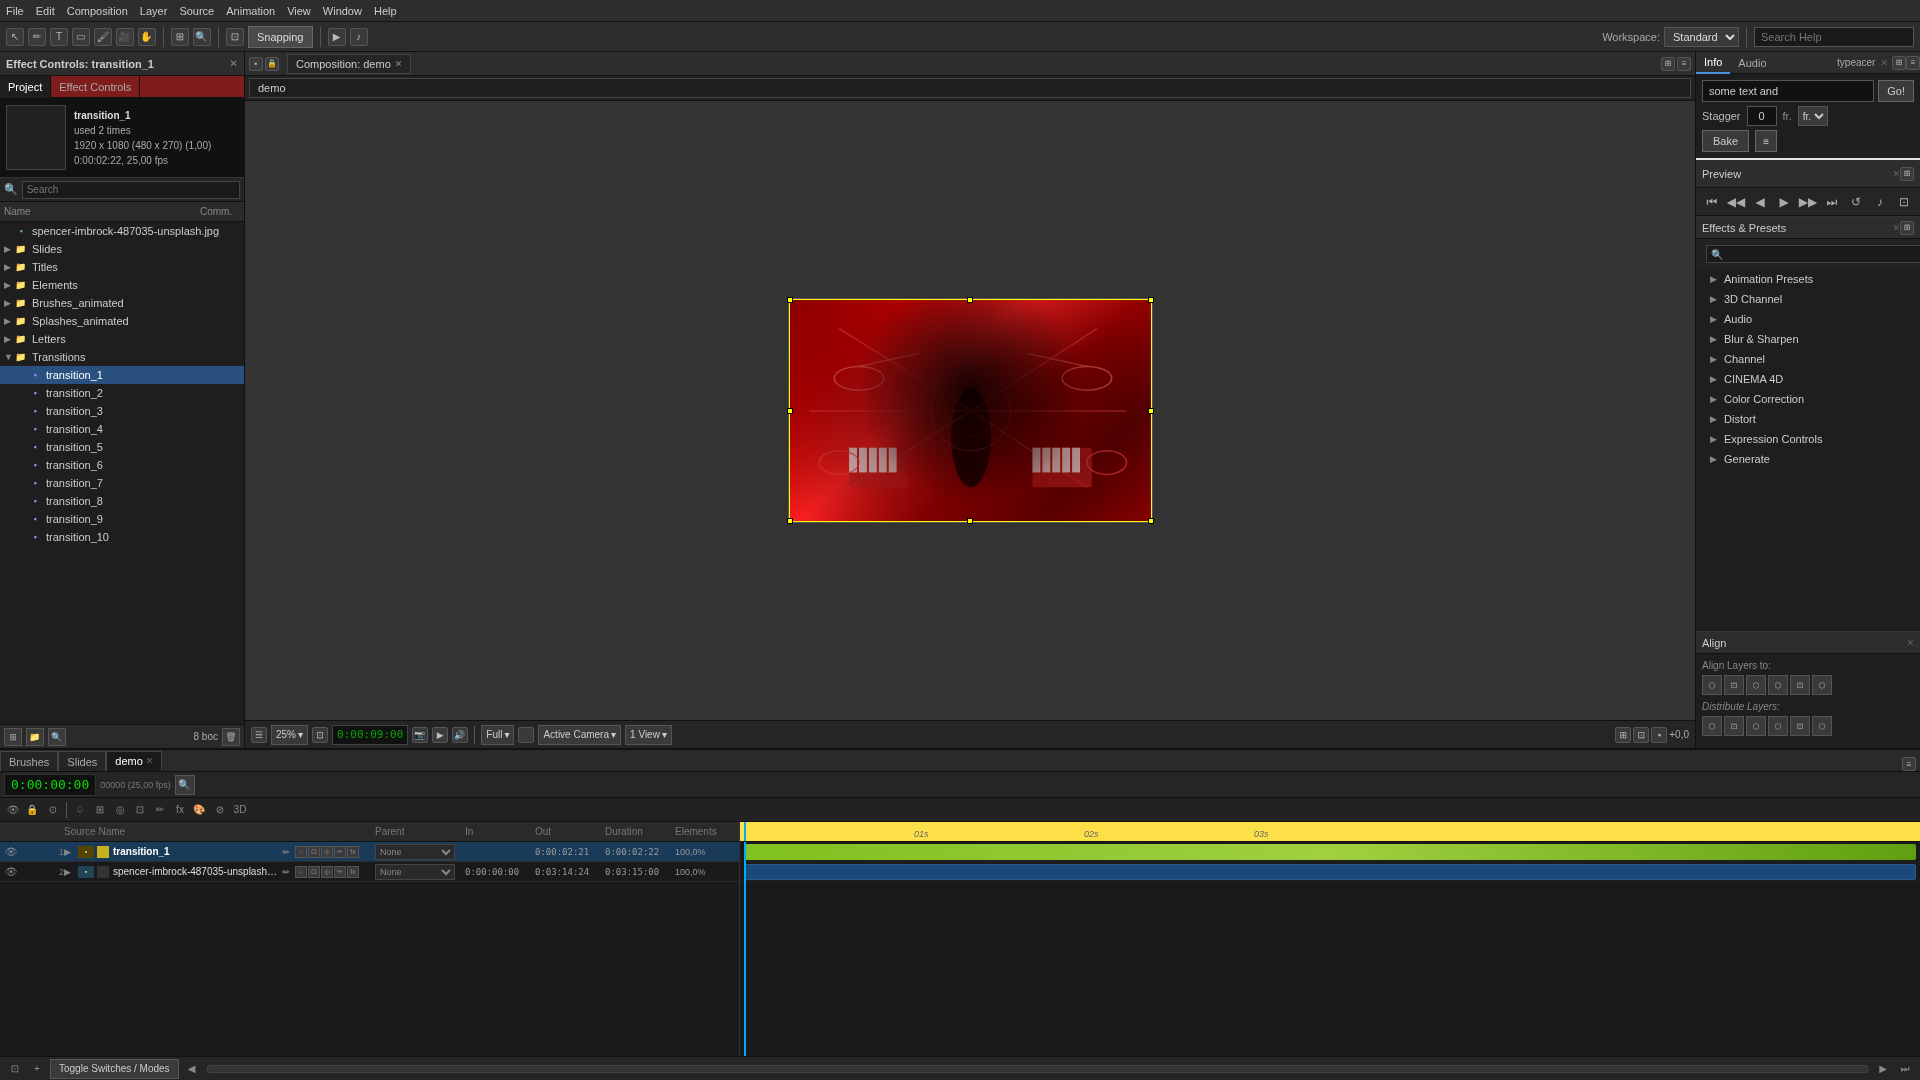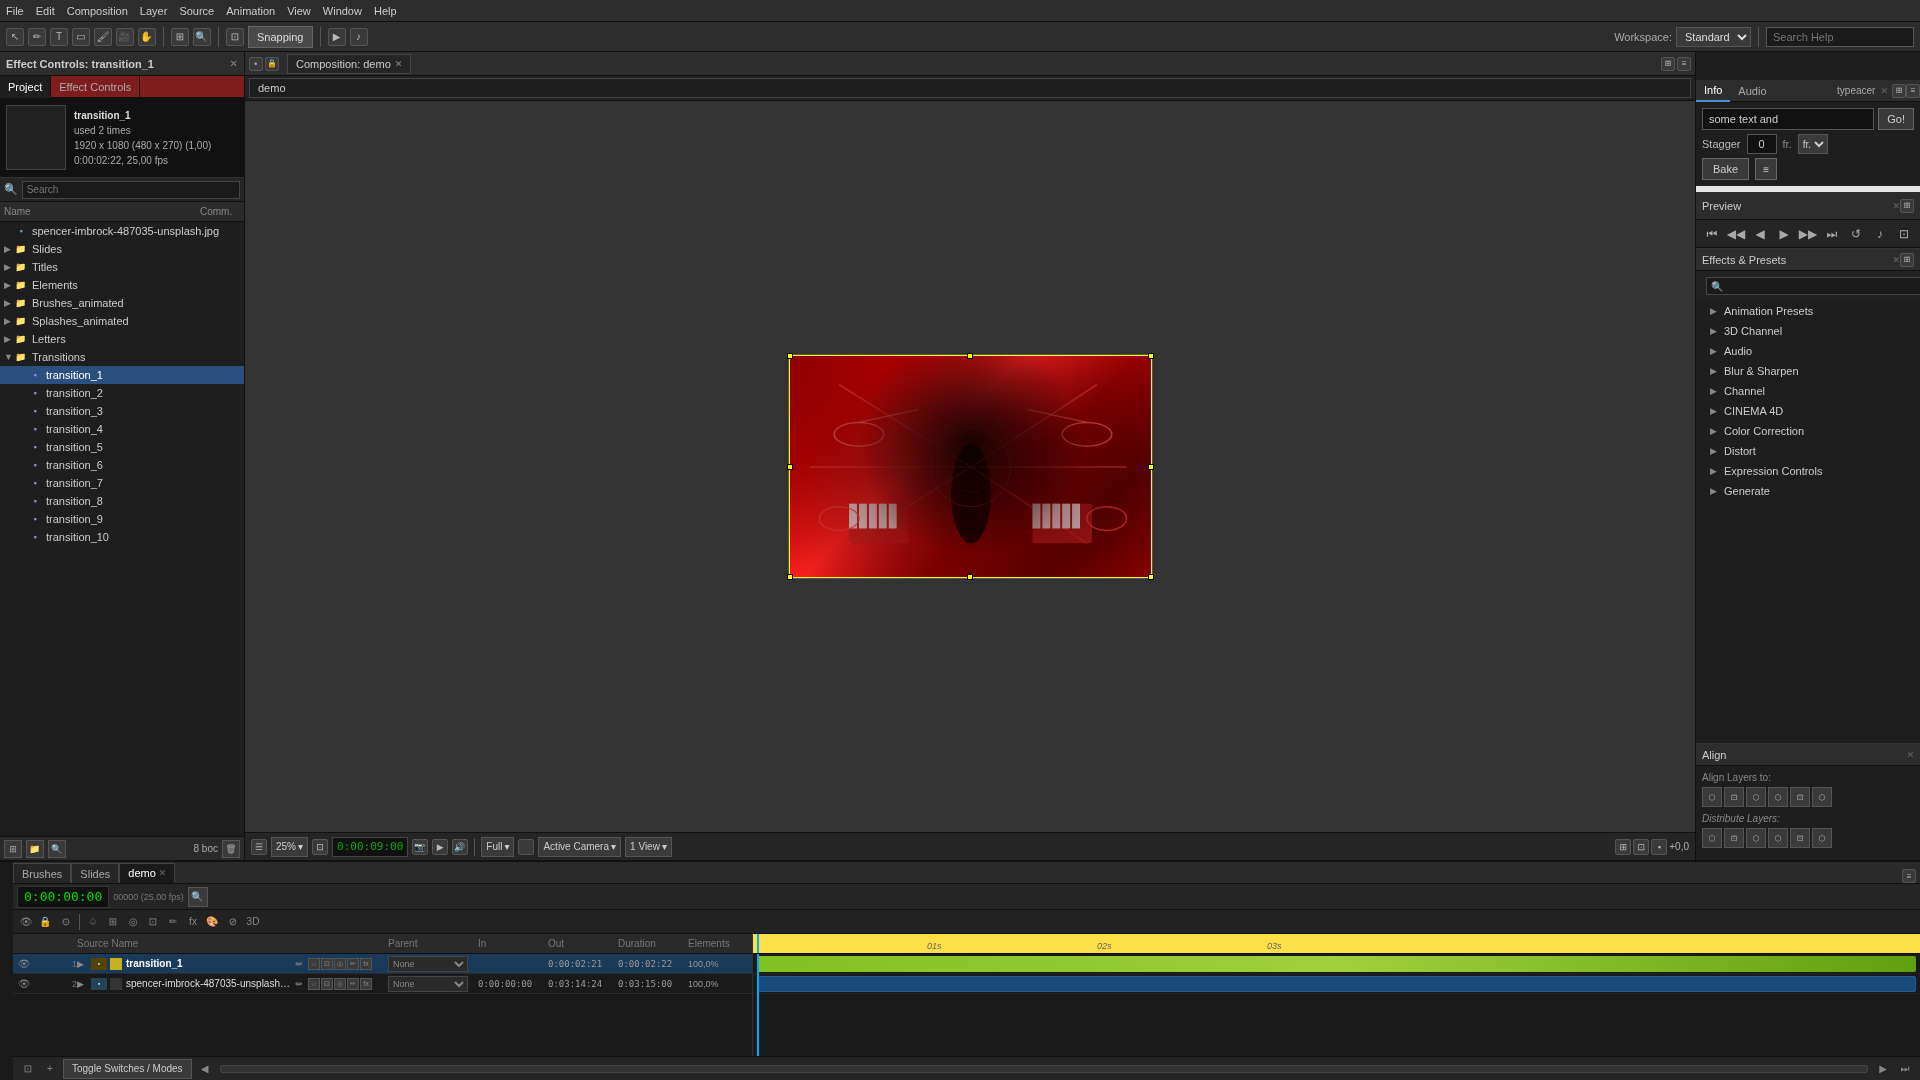--- a/index.html
+++ b/index.html
@@ -91,21 +91,21 @@
       align-items: center;
       gap: 4px;
     }
     .search-help-input {
       background: #1a1a1a;
       border: 1px solid #555;
       color: #ccc;
       height: 20px;
       padding: 0 6px;
       font-size: 11px;
-      width: 148px;
+      width: 160px;
     }
 
     
     .main-content {
       display: flex;
       flex: 1;
       overflow: hidden;
     }
 
     
@@ -408,22 +408,21 @@
     
     .right-panel {
       width: 225px;
       background: #1e1e1e;
       border-left: 1px solid #111;
       display: flex;
       flex-direction: column;
       flex-shrink: 0;
     }
     .right-top {
-      border-bottom: 6px solid #e5e5e5;
-      margin-top: 28px;
+      border-bottom: 2px solid #e5e5e5;
     }
     .right-panel-tabs {
       background: #2d2d2d;
       height: 22px;
       display: flex;
       align-items: center;
       border-bottom: 1px solid #111;
     }
     .right-tab {
       padding: 0 8px;
@@ -623,27 +622,26 @@
       display: flex;
       align-items: center;
       justify-content: center;
       font-size: 8px;
       color: #aaa;
     }
     .distribute-label { font-size: 10px; color: #888; margin-bottom: 4px; font-style: italic; }
 
     
     .timeline-area {
-      height: 220px;
+      height: 332px;
       background: #1a1a1a;
       border-top: 2px solid #111;
       display: flex;
       flex-direction: column;
       flex-shrink: 0;
-      padding-left: 13px;
     }
     .timeline-tabs {
       background: #2a2a2a;
       height: 22px;
       display: flex;
       align-items: flex-end;
       border-bottom: 1px solid #111;
     }
     .tl-tab {
       height: 20px;

